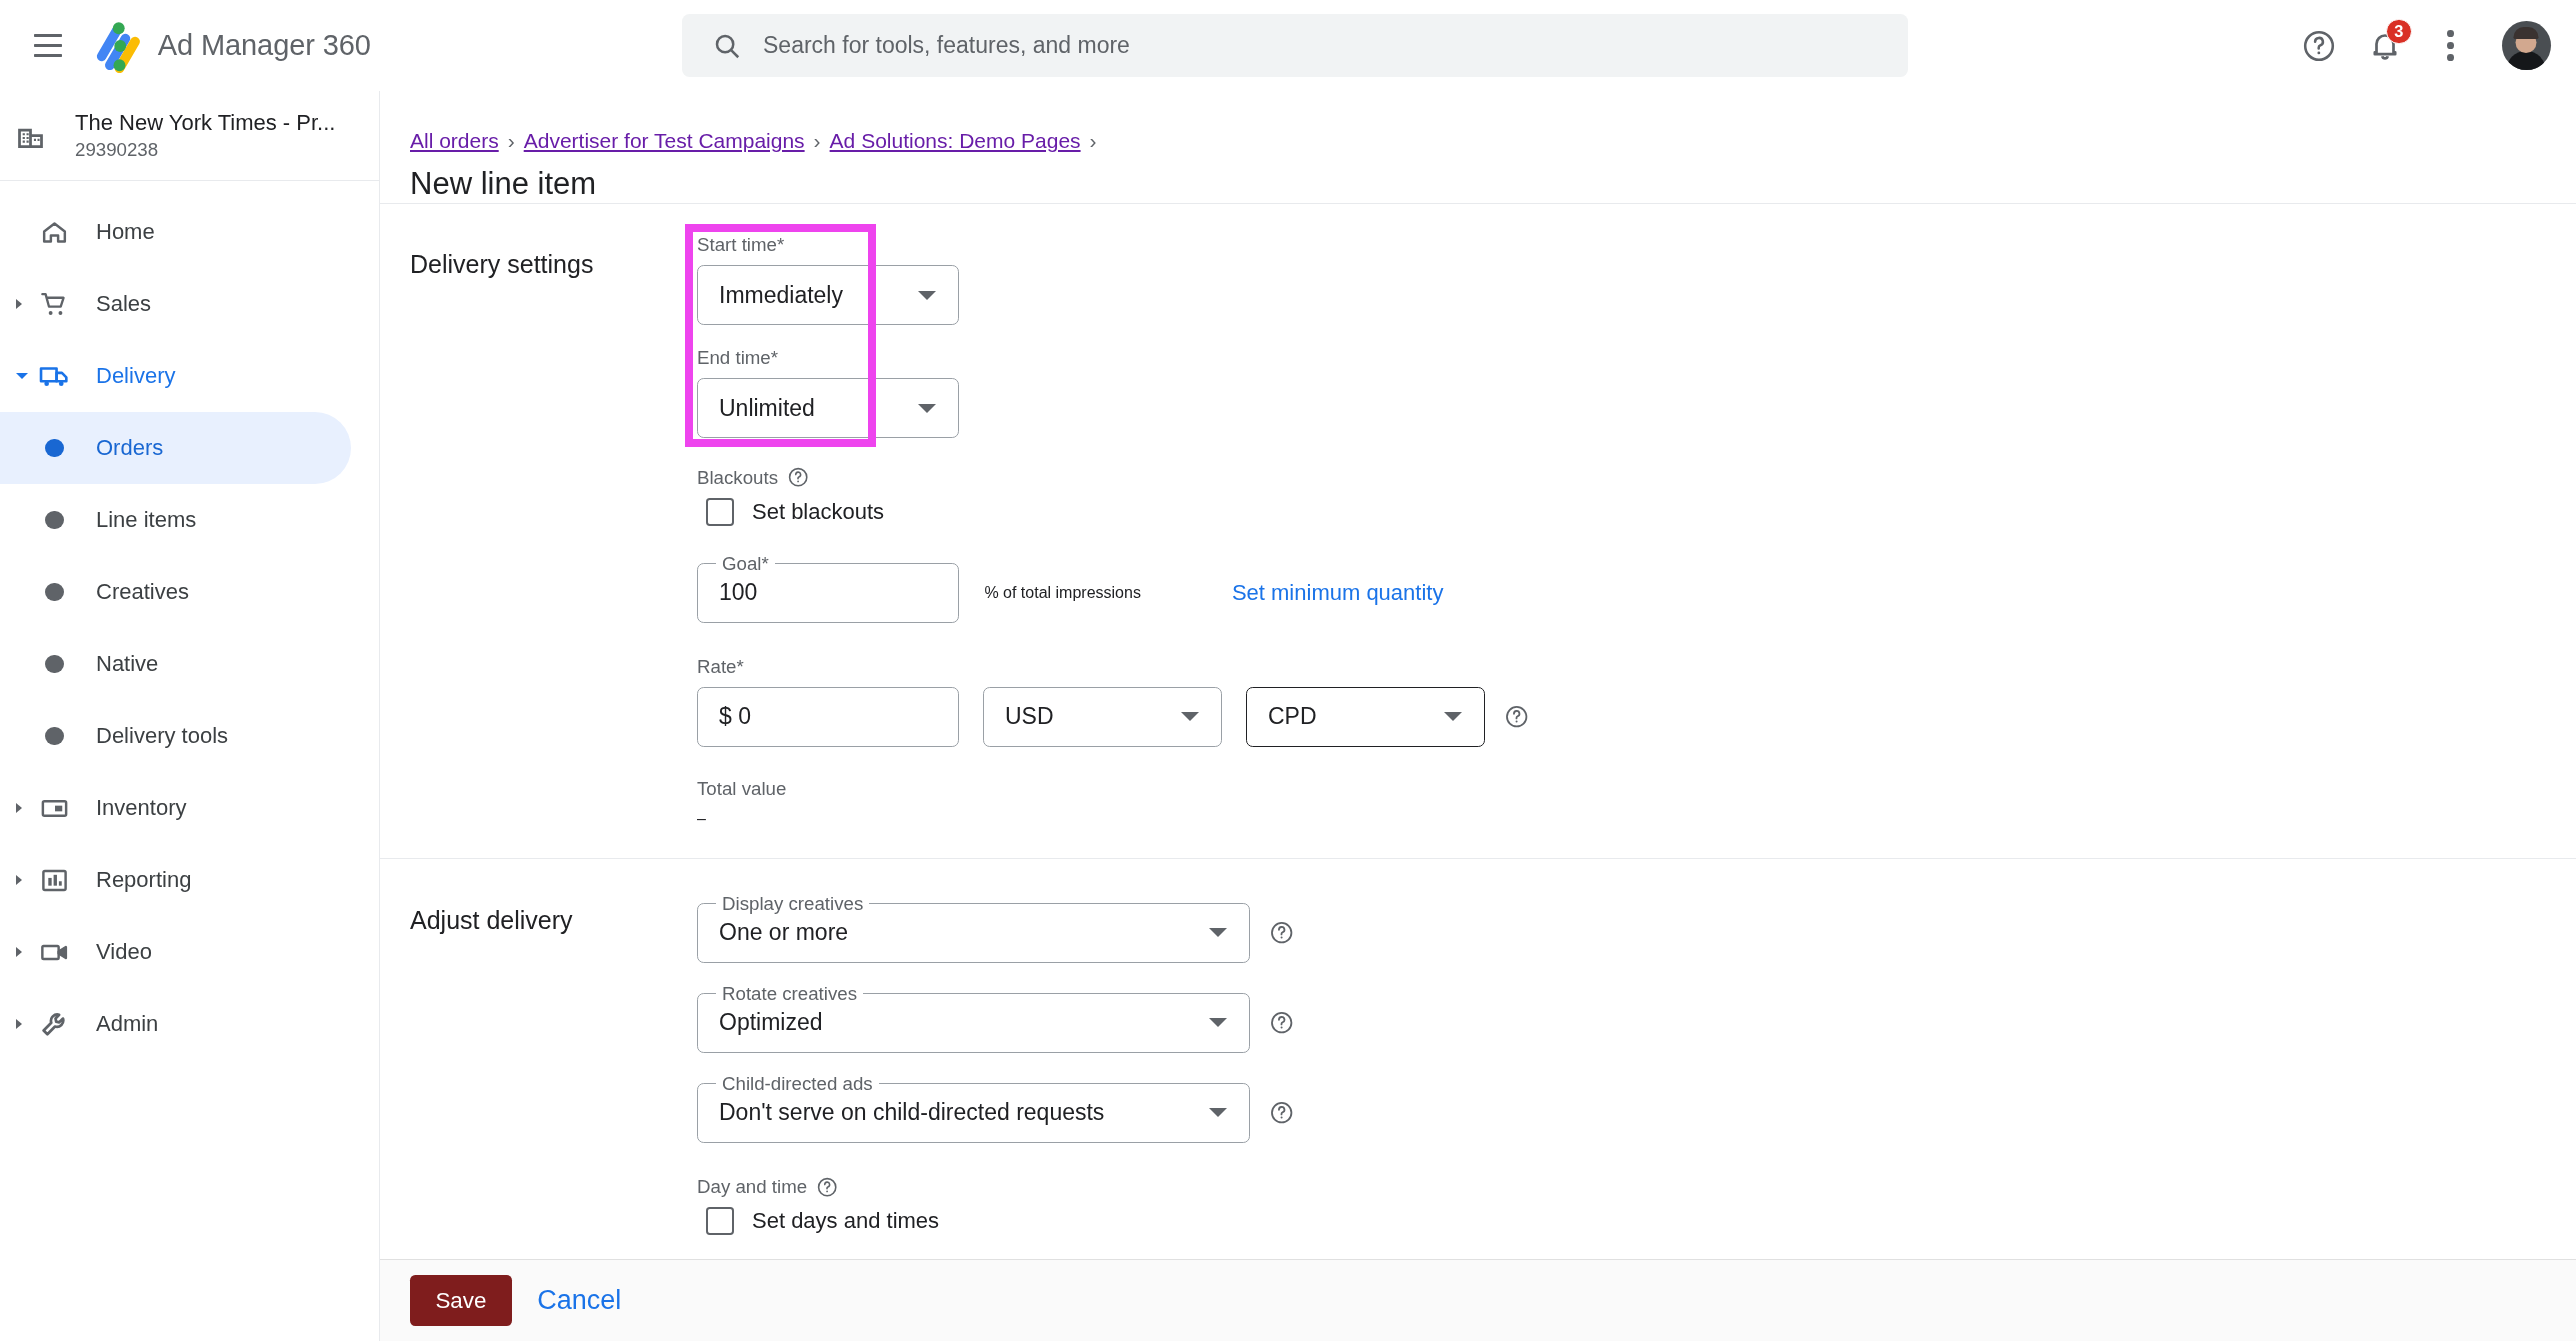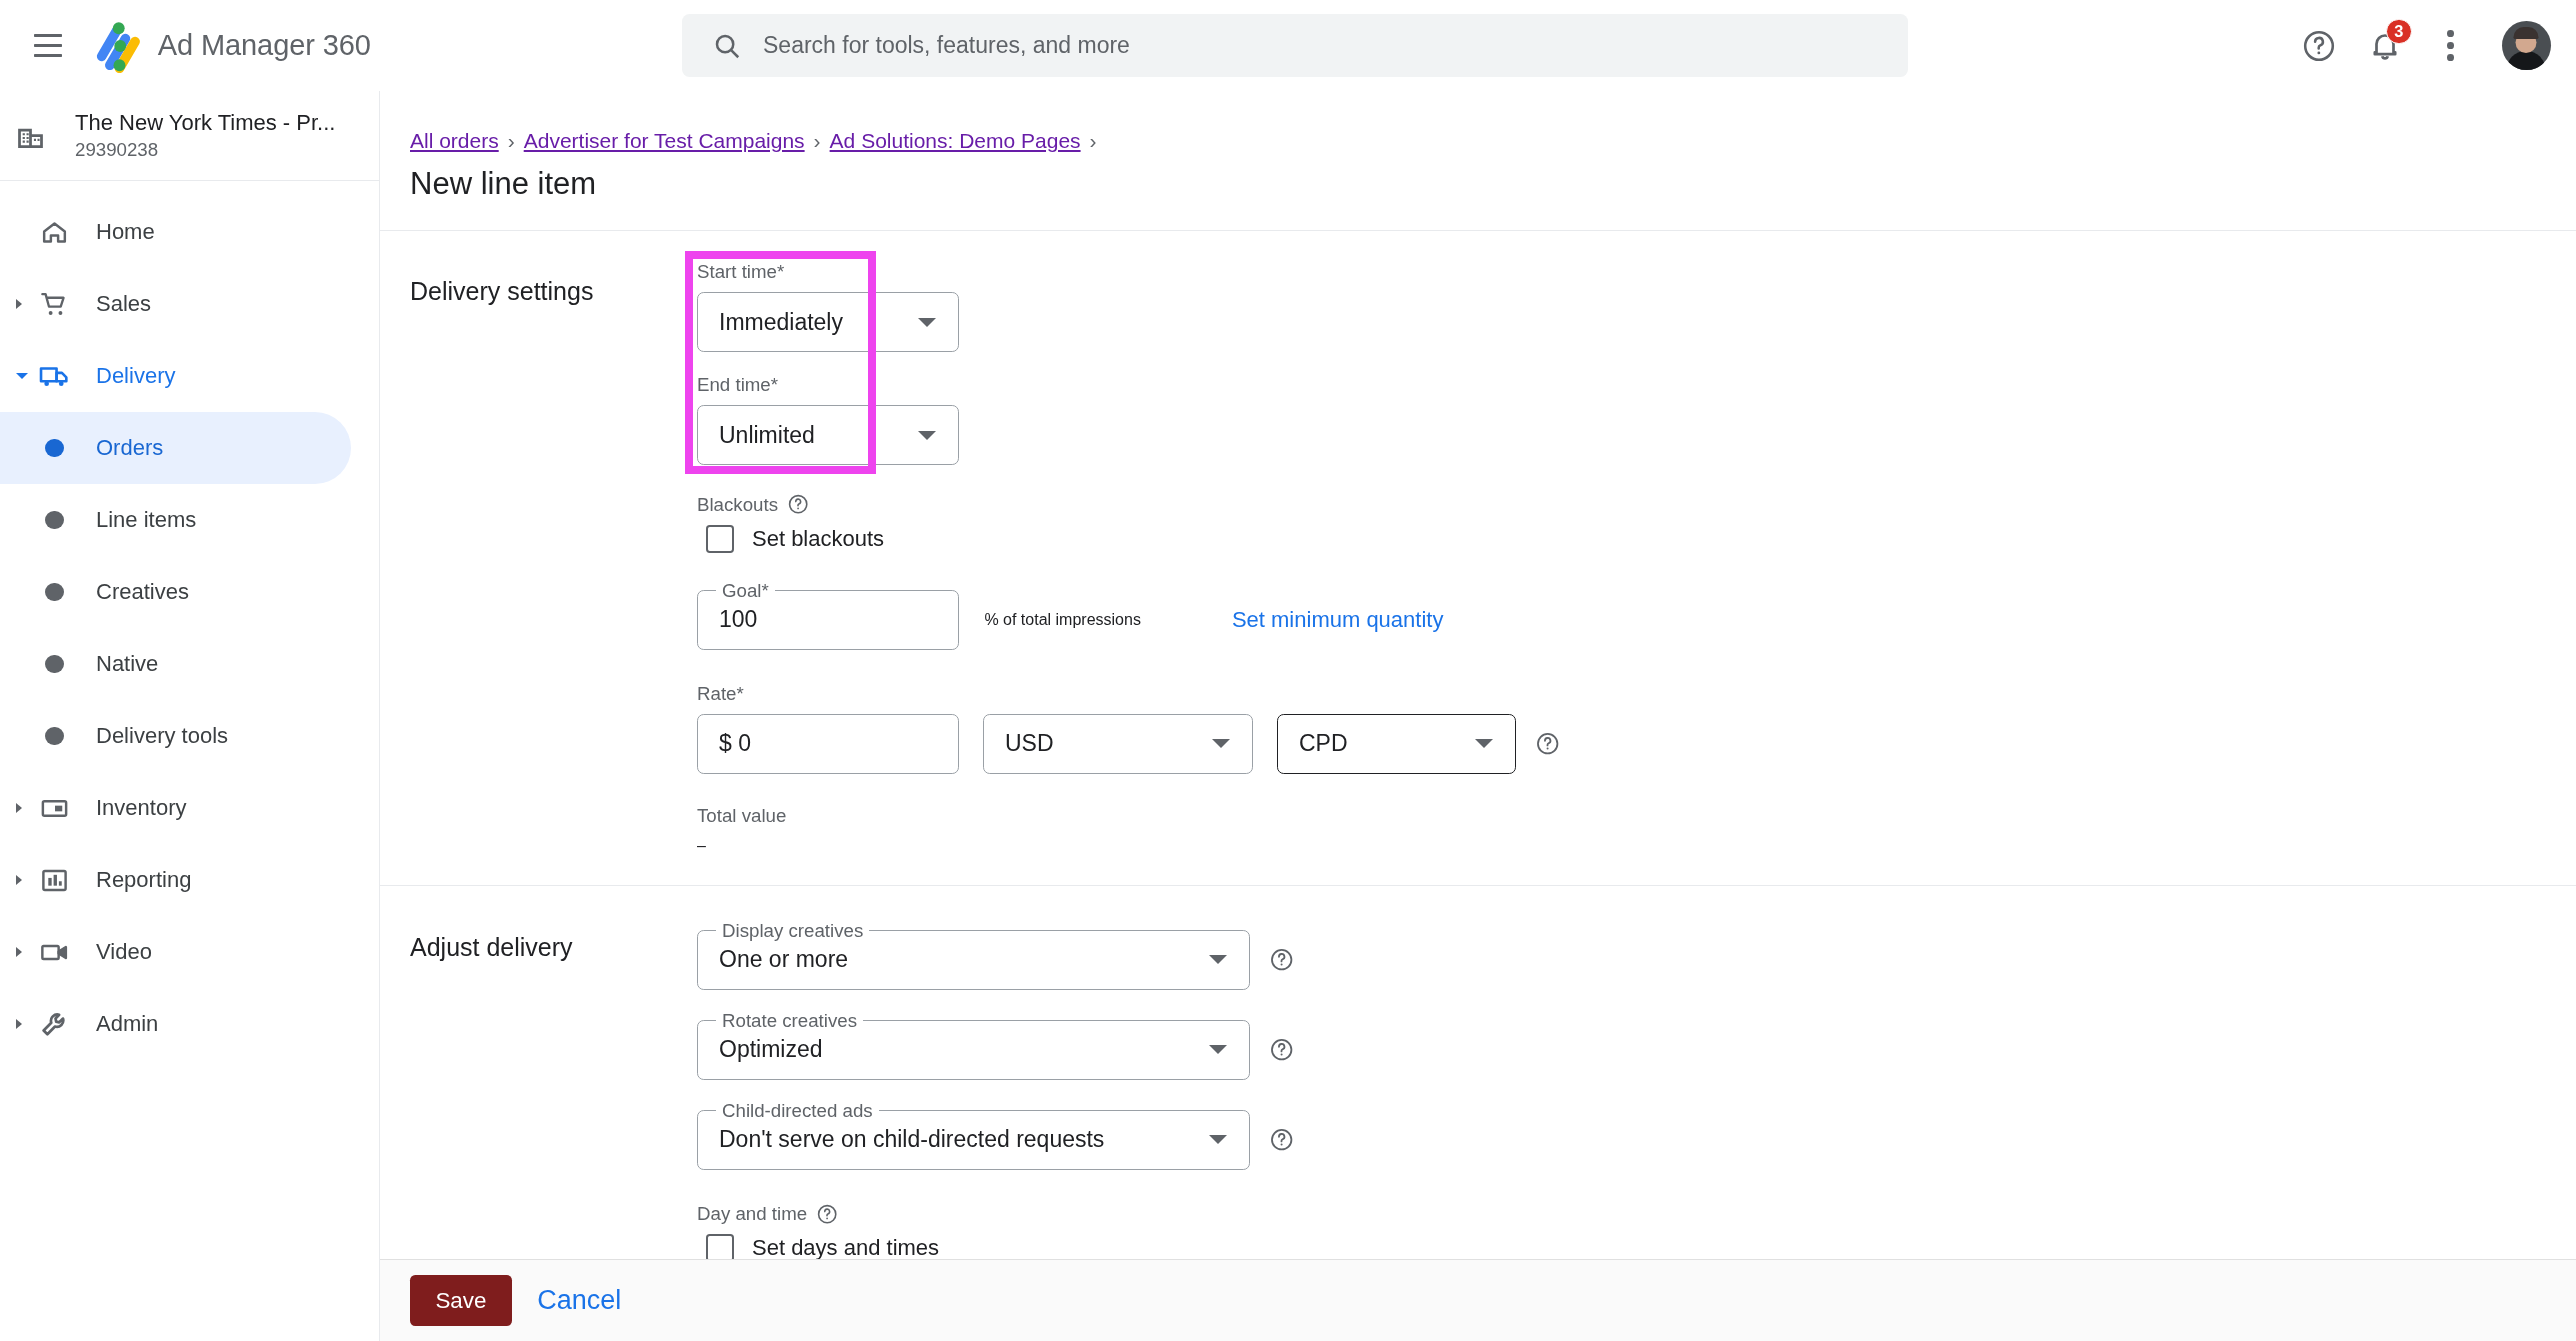--- a/index.html
+++ b/index.html
@@ -398,21 +398,21 @@
 
 <div class="main">
 
   <div class="breadcrumb-wrap">
     <div class="breadcrumb">
       <a>All orders</a><span class="sep">›</span><a>Advertiser for Test Campaigns</a><span class="sep">›</span><a>Ad Solutions: Demo Pages</a><span class="sep">›</span>
     </div>
     <div class="page-title">New line item</div>
   </div>
 
-  <div class="section" style="margin-top:27px;">
+  <div class="section" style="">
     <div class="section-title">Delivery settings</div>
     <div class="section-body">
 
       <div style="margin-left:24px;">
 
         <div class="field-label-plain">Start time*</div>
         <div class="select" style="width:262px;">
           <span class="val">Immediately</span>
           <span class="caret"></span>
         </div>
@@ -445,21 +445,21 @@
           </div>
           <span class="plain-txt" style="margin-left:25.4px;">% of total impressions</span>
           <span class="link-blue" style="margin-left:91px;">Set minimum quantity</span>
         </div>
 
         <div class="field-label-plain" style="margin-top:33px;">Rate*</div>
         <div style="display:flex;align-items:center;">
           <div class="outlined" style="width:262px;">
             <span class="val">$ 0</span>
           </div>
-          <div class="select" style="width:270px;margin-left:24px;">
+          <div class="select" style="width:239px;margin-left:24px;">
             <span class="val">USD</span>
             <span class="caret"></span>
           </div>
           <div class="select focused" style="width:239px;margin-left:24px;">
             <span class="val">CPD</span>
             <span class="caret"></span>
           </div>
           <span class="helpicon" style="margin-left:19.4px;">
             <svg width="25.4" height="25.4" viewBox="0 0 24 24" fill="none" stroke="#5f6368" stroke-width="1.7">
               <circle cx="12" cy="12" r="9.2"></circle>

